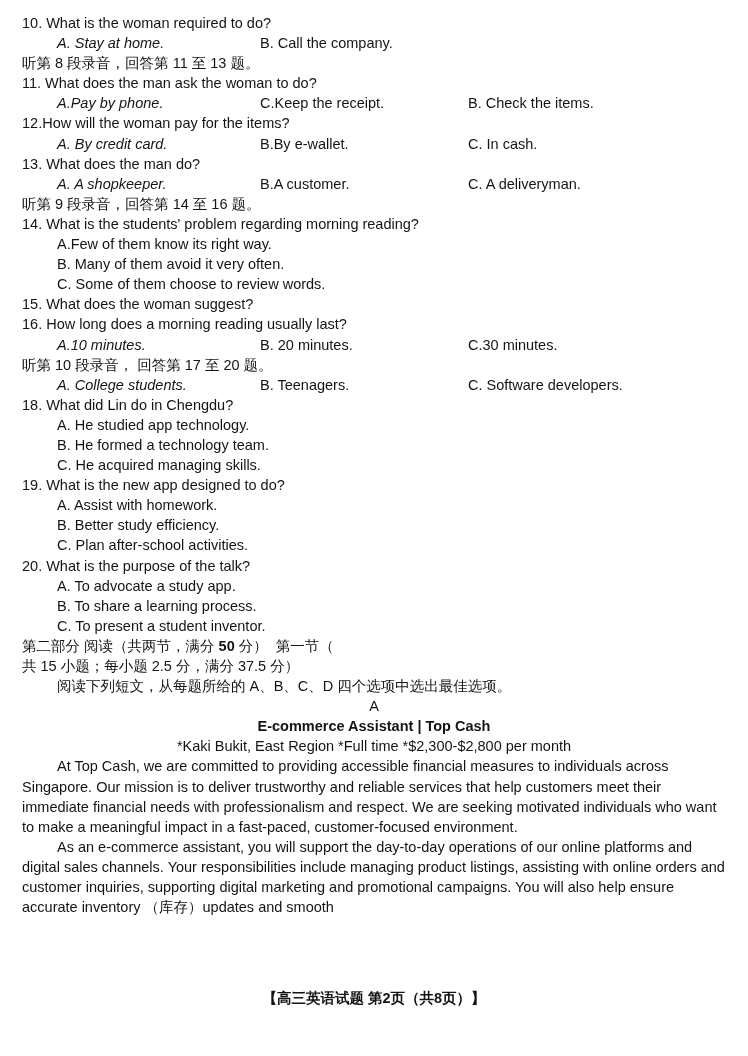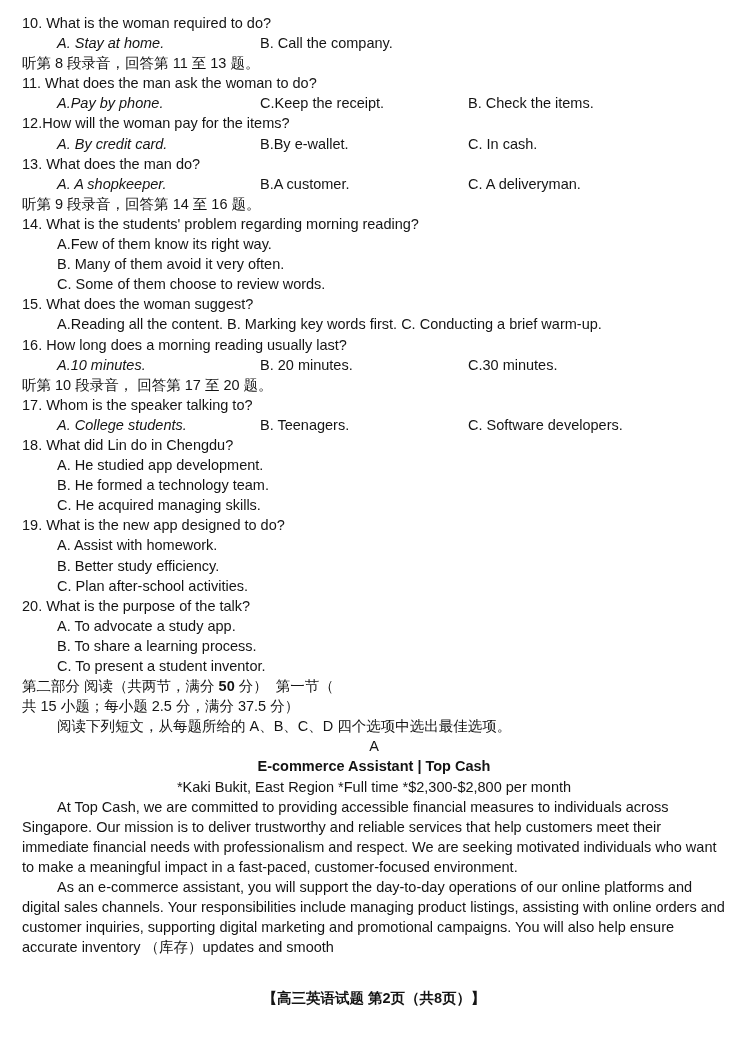--- a/index.html
+++ b/index.html
@@ -67,28 +67,26 @@
       <div class="line q">12.How will the woman pay for the items?</div>
       <div class="line opts"><span class="optcol">A. By credit card.</span><span class="optcol">B.By e-wallet.</span><span class="optcol">C. In cash.</span></div>
       <div class="line q">13. What does the man do?</div>
       <div class="line opts"><span class="optcol">A. A shopkeeper.</span><span class="optcol">B.A customer.</span><span class="optcol">C. A deliveryman.</span></div>
       <div class="line cn">听第 9 段录音，回答第 14 至 16 题。</div>
       <div class="line q">14. What is the students' problem regarding morning reading?</div>
       <div class="line opt">A.Few of them know its right way.</div>
       <div class="line opt">B. Many of them avoid it very often.</div>
       <div class="line opt">C. Some of them choose to review words.</div>
       <div class="line q">15. What does the woman suggest?</div>
-      <div class="line opt">A.Reading all the content. B. Marking key words first. C. Conducting a brief warm-up.</div>
       <div class="line q">16. How long does a morning reading usually last?</div>
       <div class="line opts"><span class="optcol">A.10 minutes.</span><span class="optcol">B. 20 minutes.</span><span class="optcol">C.30 minutes.</span></div>
       <div class="line cn">听第 10 段录音， 回答第 17 至 20 题。</div>
-      <div class="line q">17. Whom is the speaker talking to?</div>
       <div class="line opts"><span class="optcol">A. College students.</span><span class="optcol">B. Teenagers.</span><span class="optcol">C. Software developers.</span></div>
       <div class="line q">18. What did Lin do in Chengdu?</div>
-      <div class="line opt">A. He studied app development.</div>
+      <div class="line opt">A. He studied app technology.</div>
       <div class="line opt">B. He formed a technology team.</div>
       <div class="line opt">C. He acquired managing skills.</div>
       <div class="line q">19. What is the new app designed to do?</div>
       <div class="line opt">A. Assist with homework.</div>
       <div class="line opt">B. Better study efficiency.</div>
       <div class="line opt">C. Plan after-school activities.</div>
       <div class="line q">20. What is the purpose of the talk?</div>
       <div class="line opt">A. To advocate a study app.</div>
       <div class="line opt">B. To share a learning process.</div>
       <div class="line opt">C. To present a student inventor.</div>

